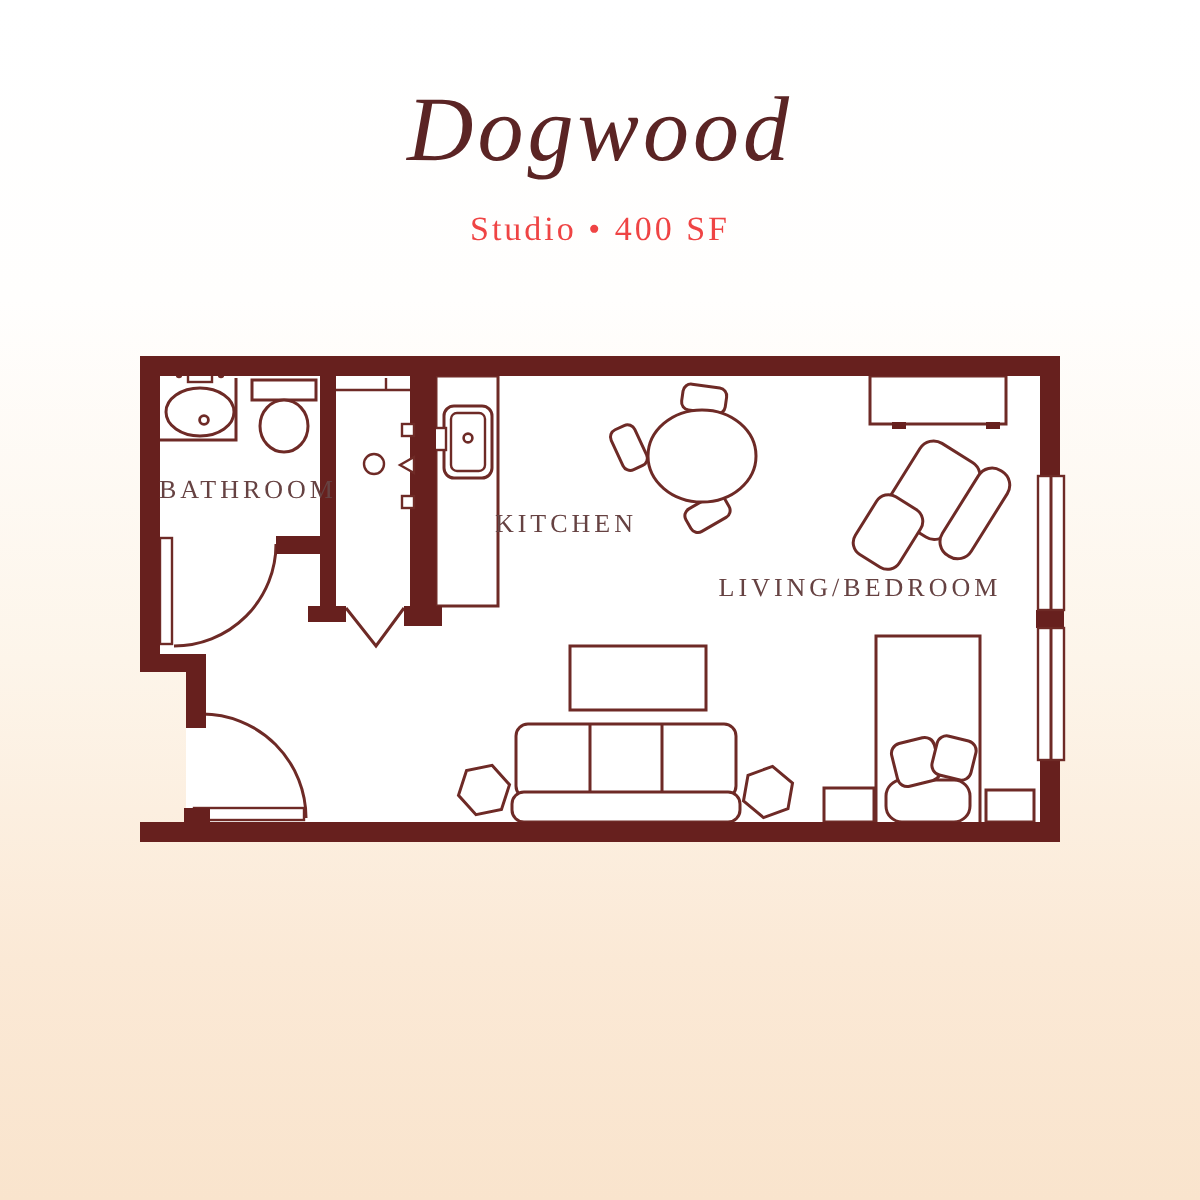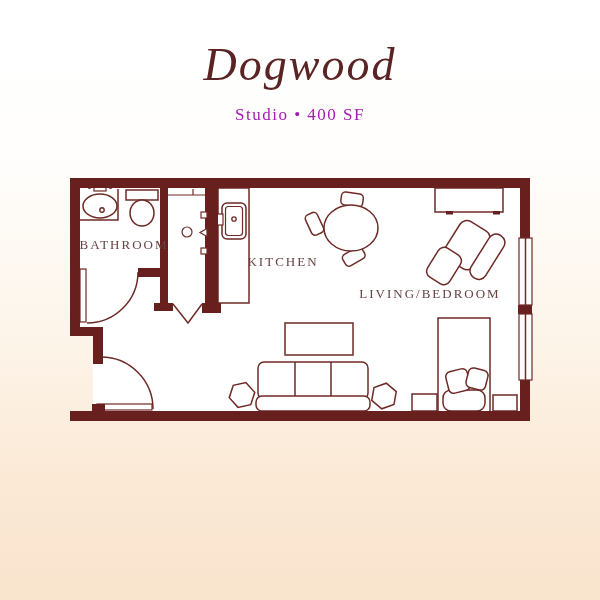--- a/index.html
+++ b/index.html
@@ -14,21 +14,21 @@
     margin-top:38px;
     font-family:"Liberation Serif", serif;
     font-style:italic;
     font-size:46px;
     color:#5b2424;
     letter-spacing:2px;
   }
   .subtitle{
     margin-top:14px;
     font-size:17px;
-    color:#a21caf;
+    color:#ef4444;
     letter-spacing:1.5px;
   }
   svg{position:absolute;top:0;left:0;}
   svg text{
     font-family:"Liberation Serif", serif;
     fill:#664242;
     font-size:13px;
     letter-spacing:2px;
   }
   .wall{fill:#67201e;stroke:none;}

